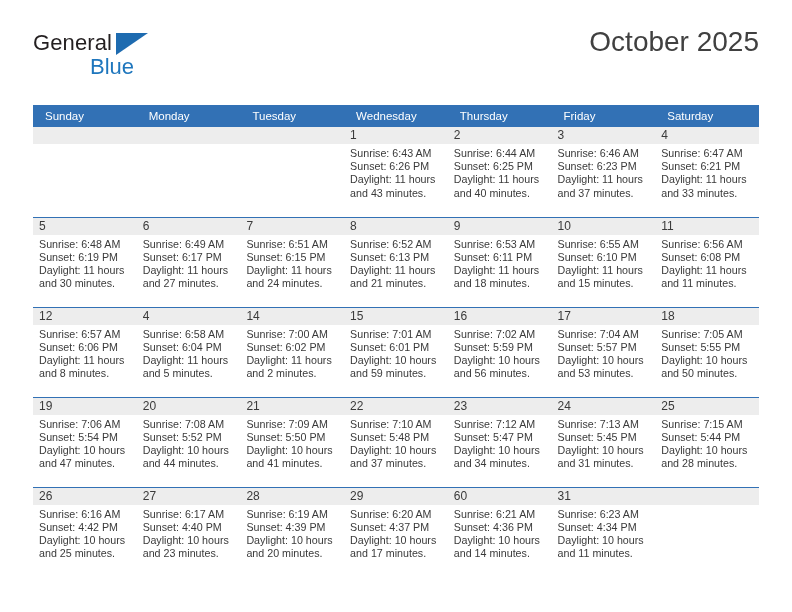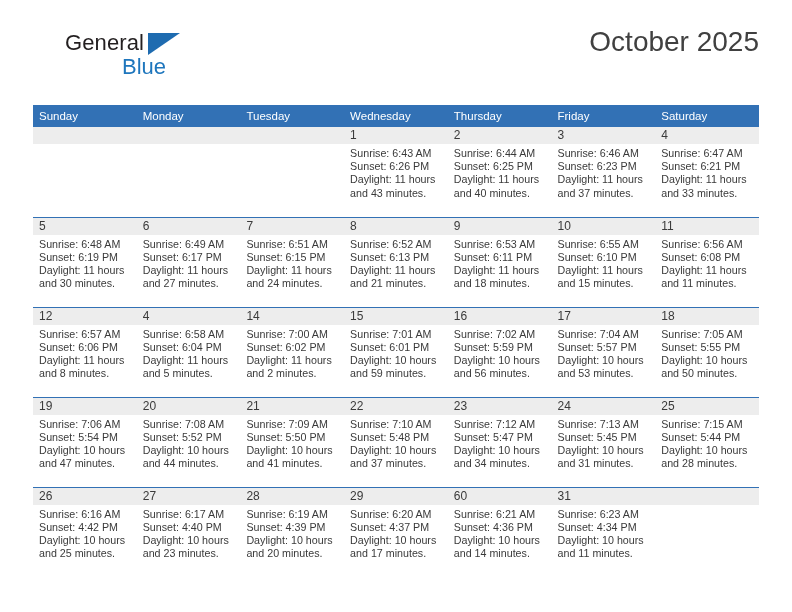--- a/index.html
+++ b/index.html
@@ -28,21 +28,20 @@
     top: 26px;
     width: 726px;
     height: 72px;
   }
   .logo {
     position: absolute;
     left: 0;
     top: 4px;
     width: 210px;
     height: 58px;
-    margin-left: 32px;
   }
   .logo-general {
     position: absolute;
     left: 0;
     top: 0;
     font-size: 22px;
     letter-spacing: 0.1px;
     color: #231f20;
     font-family: "Liberation Sans", sans-serif;
   }
@@ -92,21 +91,21 @@
     width: 726px;
     border-collapse: collapse;
     table-layout: fixed;
   }
   .calendar th {
     background: #3271b5;
     color: #ffffff;
     font-size: 11.5px;
     font-weight: normal;
     text-align: left;
-    padding: 5px 0 5px 6px;
+    padding: 5px 0 5px 12px;
     height: 20px;
     box-sizing: border-box;
     border: none;
   }
   .calendar td {
     vertical-align: top;
     padding: 0;
     border: none;
     border-top: 1.5px solid #3271b5;
     height: 90px;

